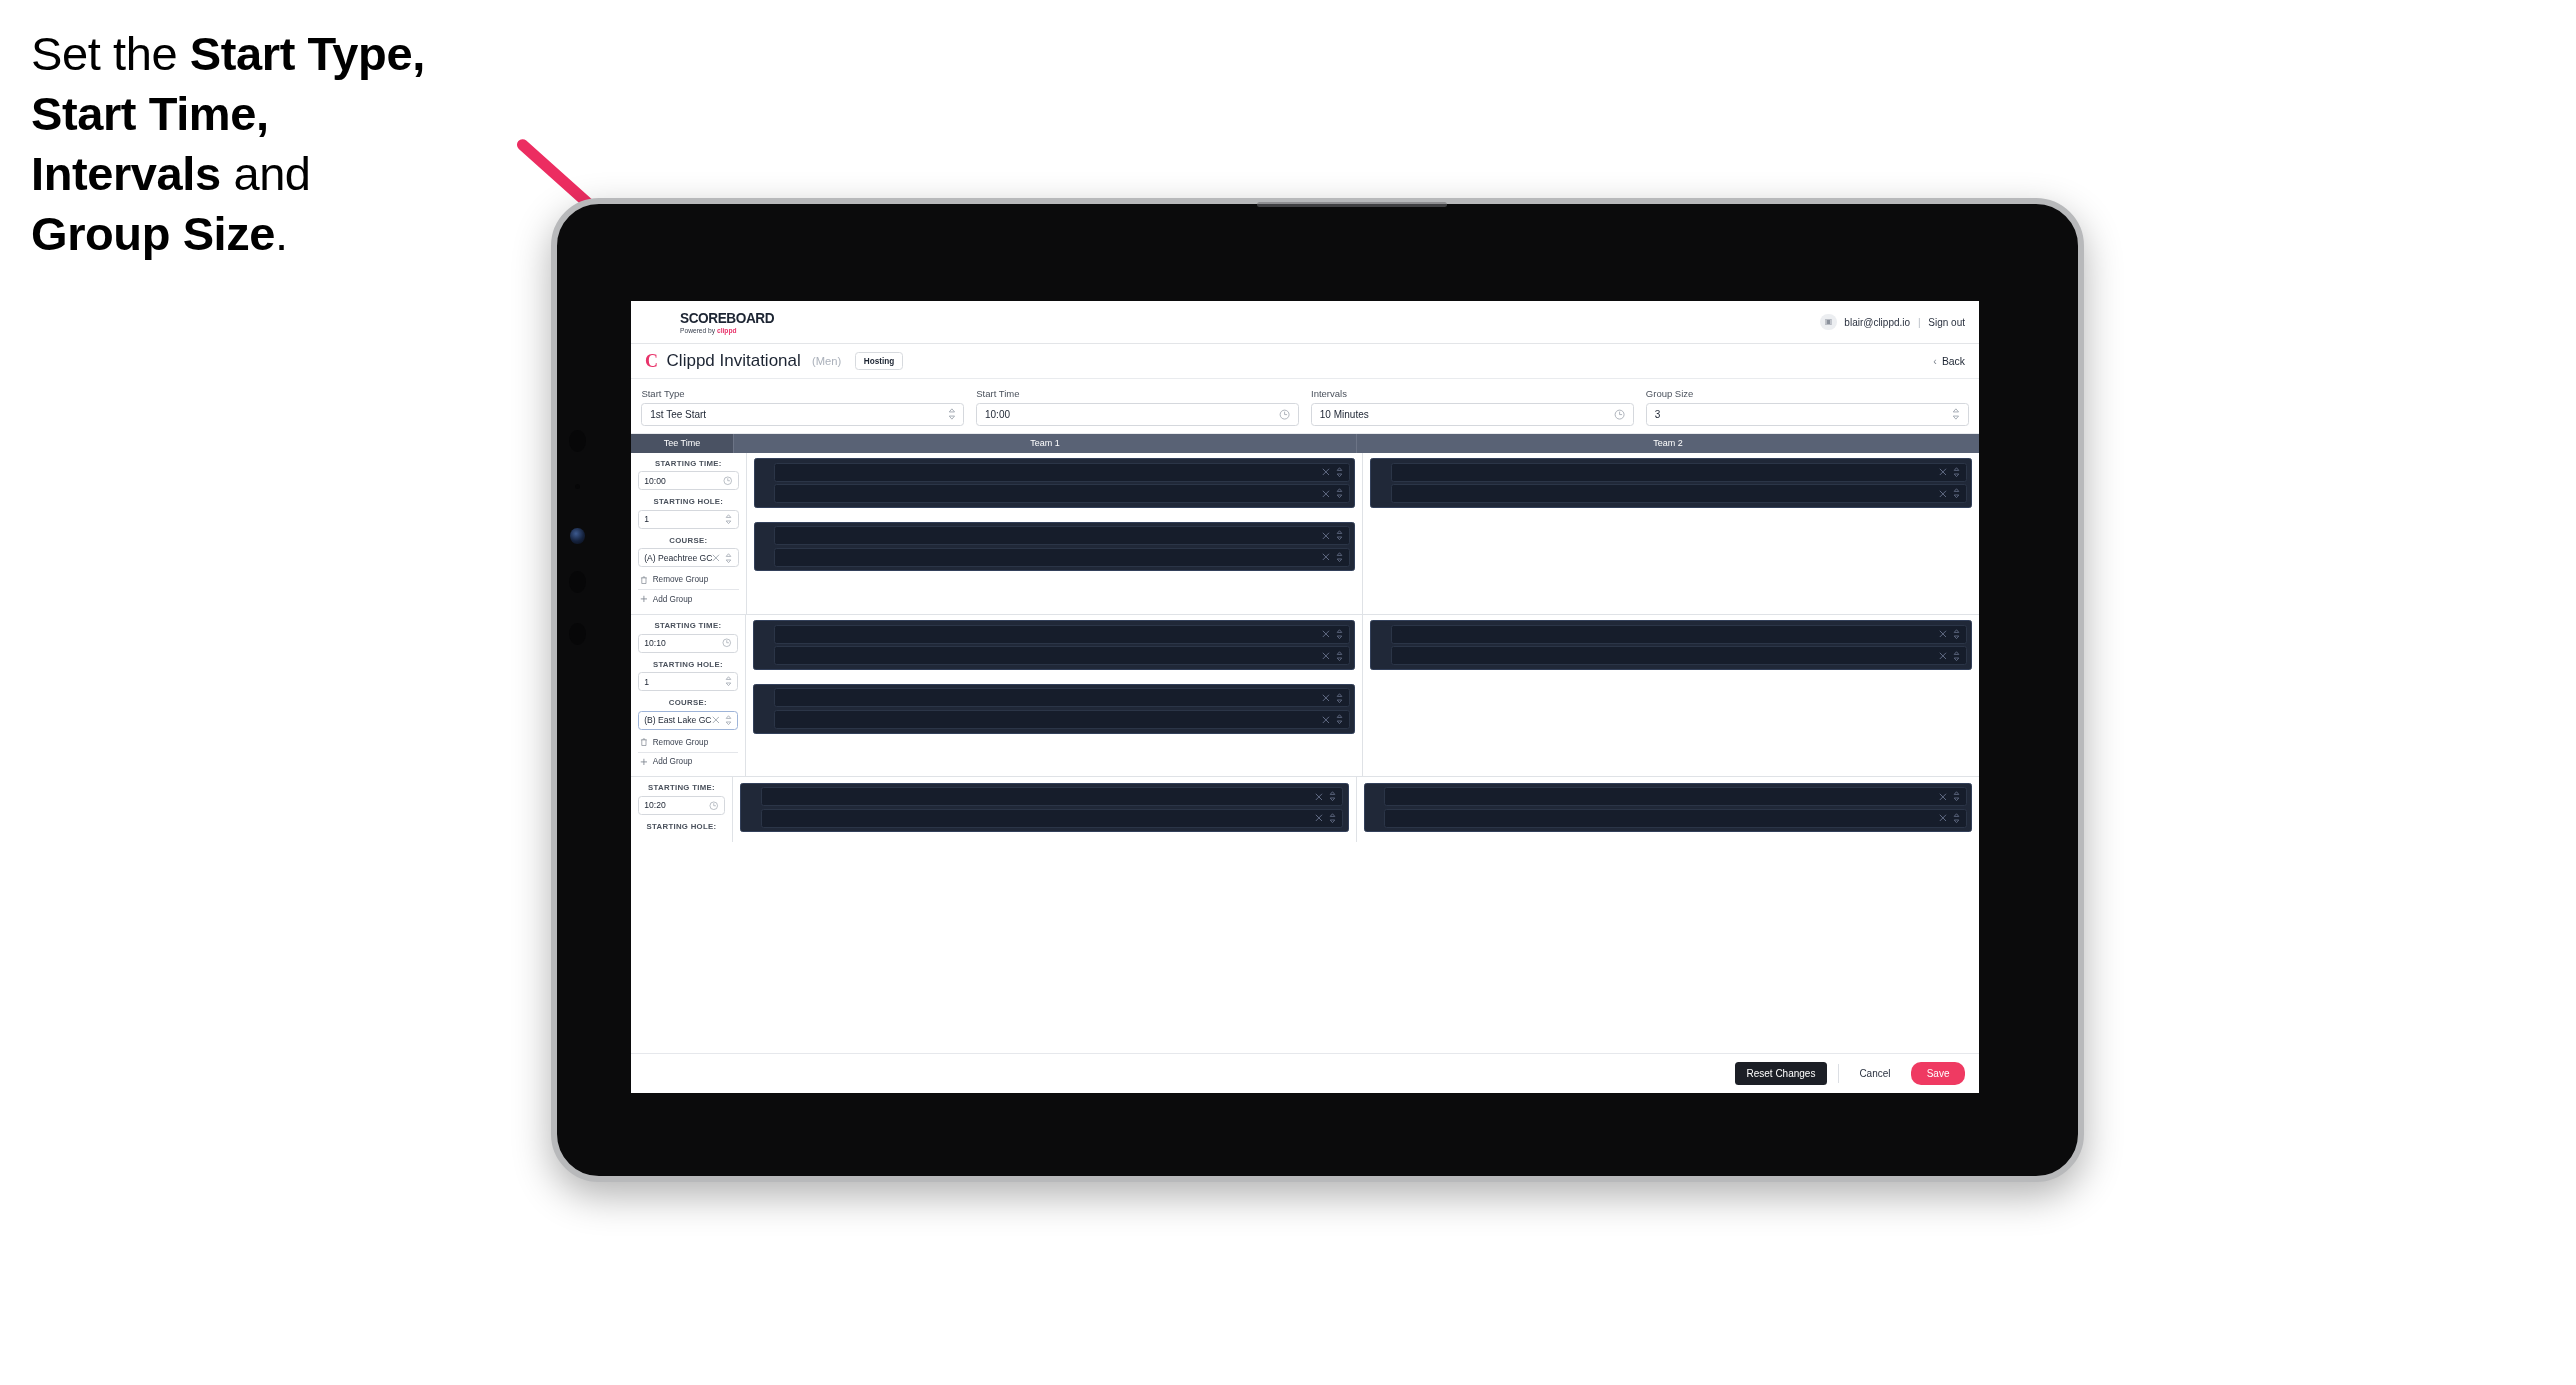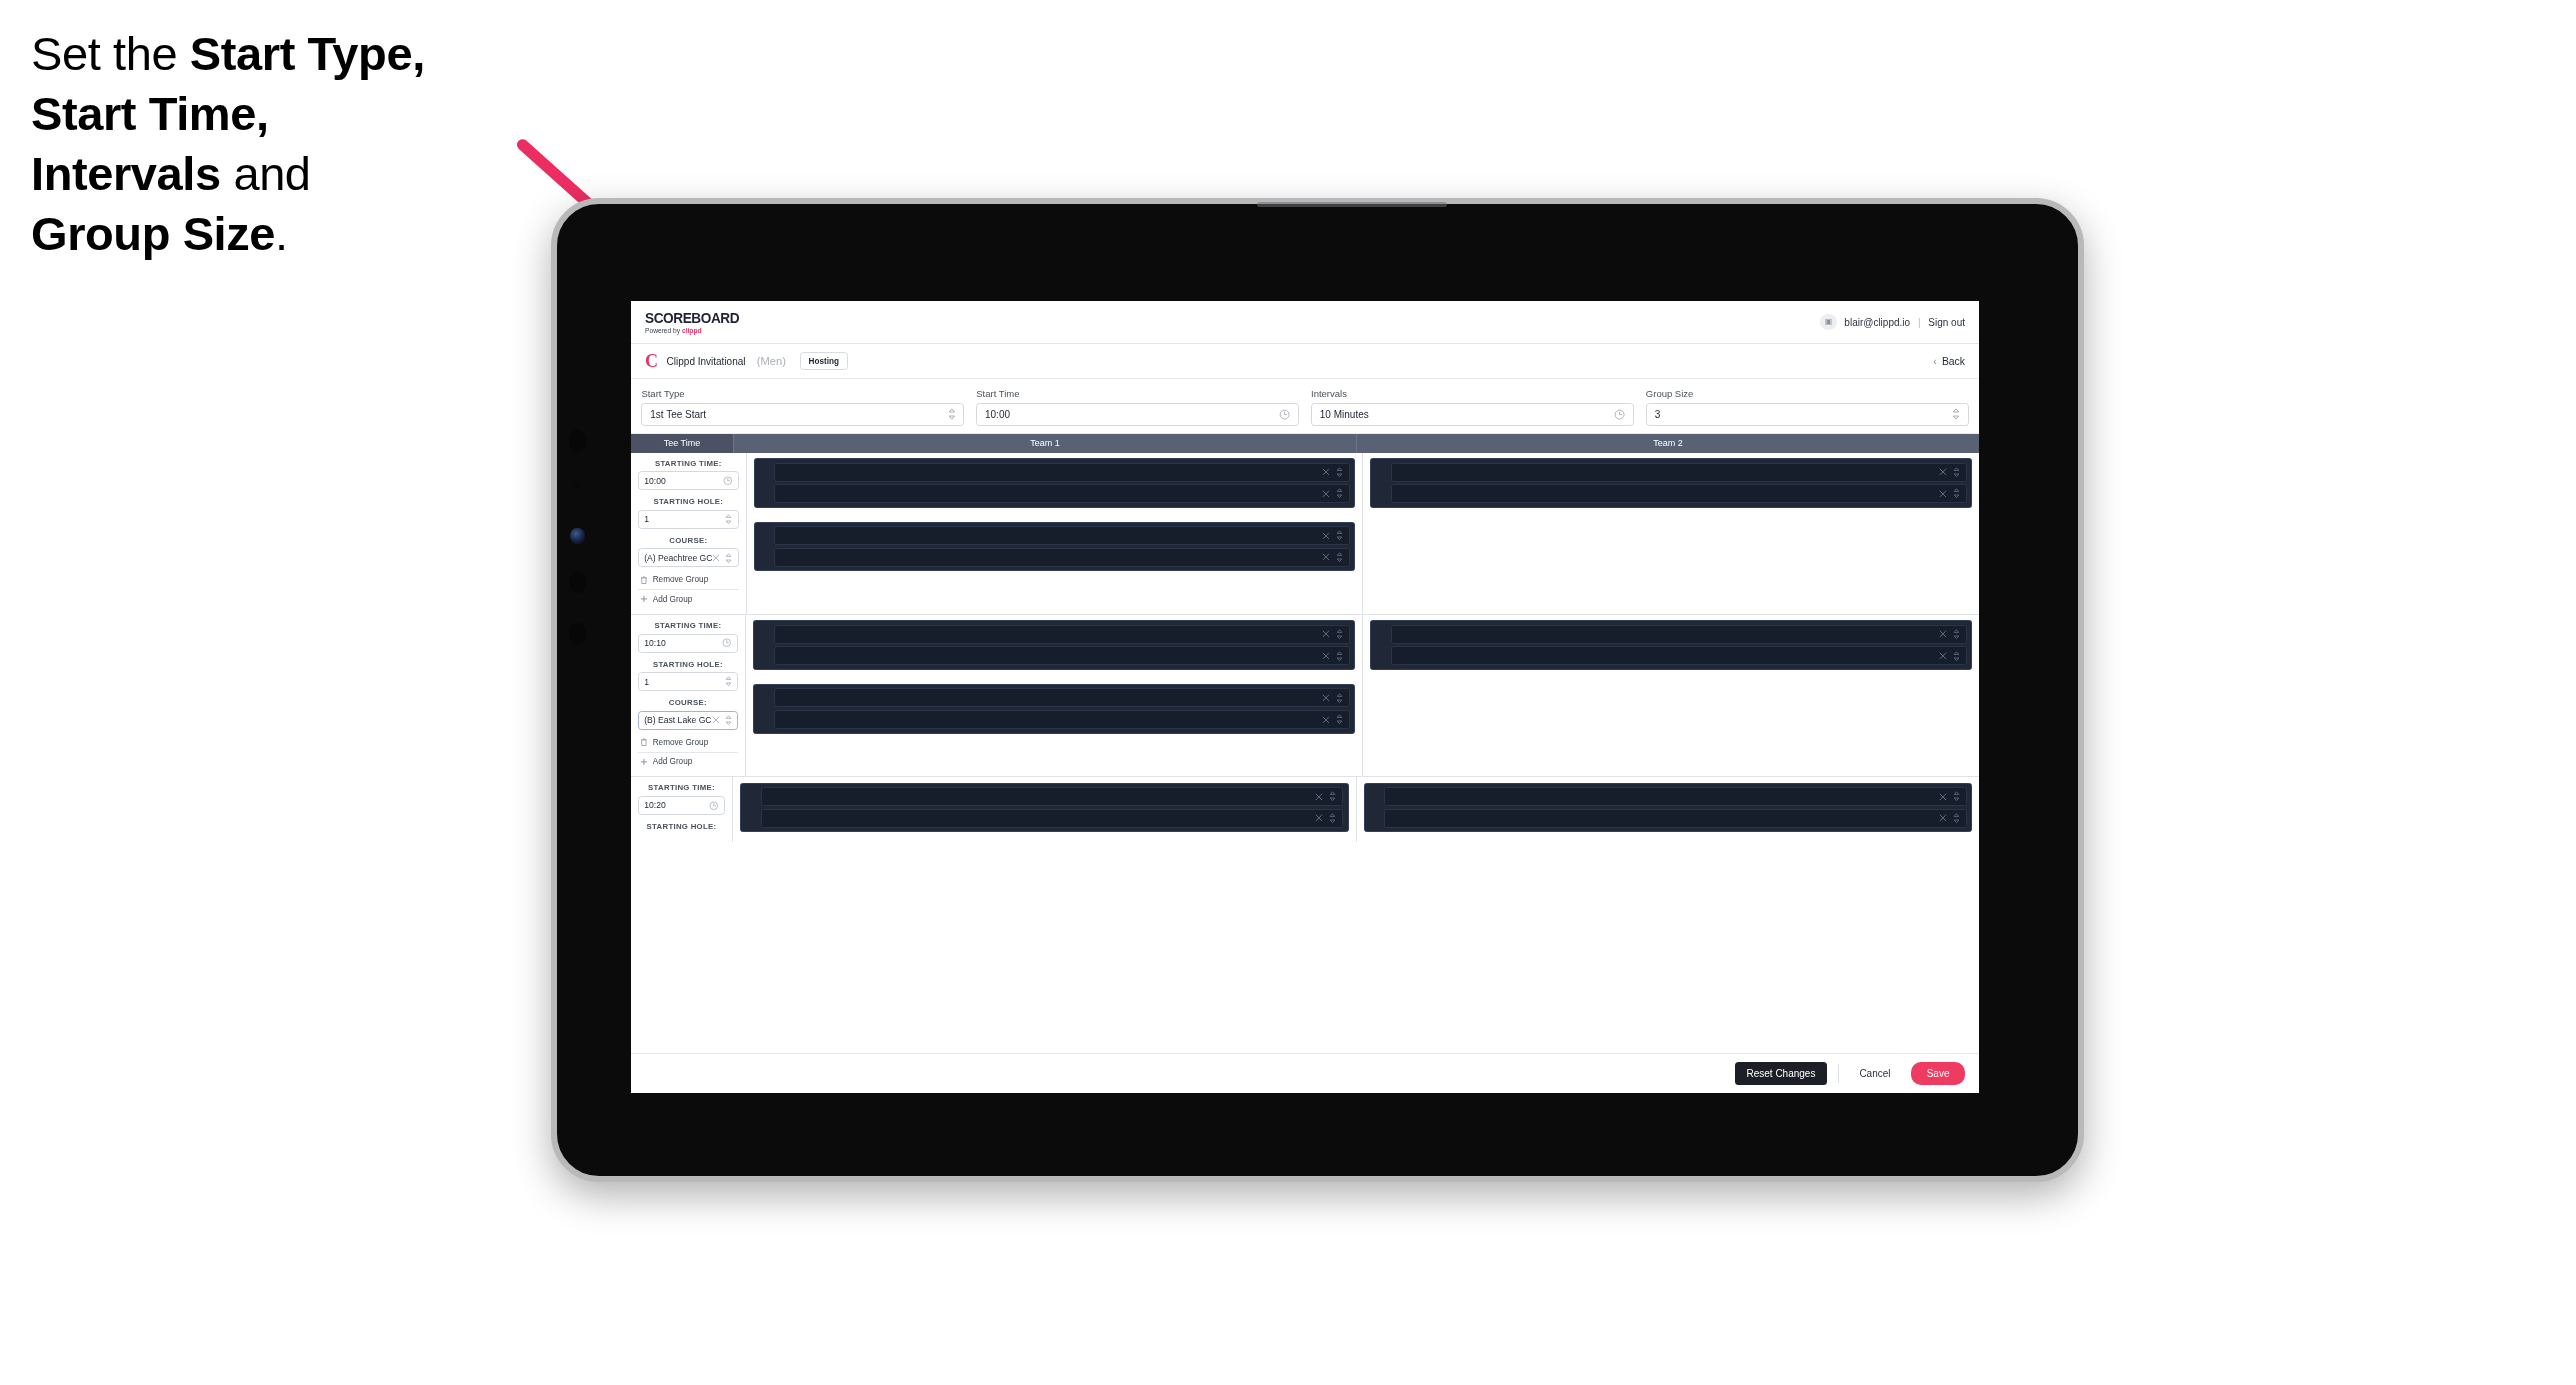--- a/index.html
+++ b/index.html
@@ -43,21 +43,21 @@
   #app {
     position: absolute; left: 631px; top: 301px;
     width: 1348px; height: 792px;
     background: #ffffff; overflow: hidden;
     display: flex; flex-direction: column;
   }
 
   
   .topbar {
     height: 43px; flex: 0 0 43px; display: flex; align-items: stretch;
-    border-bottom: 0.9px solid #e3e5e8; background: #fff; position: relative;
+    border-bottom: 0.9px solid #e3e5e8; background: #fff; position: relative; padding-left: 35px;
   }
   .brand { width: 86px; display: flex; flex-direction: column;
     justify-content: center; padding-left: 14px; }
   .brand-main { font-size: 15.5px; font-weight: 700; color: #1c2432;
     letter-spacing: -0.5px; transform: scaleX(.88); transform-origin: left center;
     line-height: 1; }
   .brand-sub { font-size: 7px; color: #3b4250; margin-top: 1.7px;
     transform: scaleX(.95); transform-origin: left center; white-space: nowrap; }
   .brand-sub .pink { color: #e8336a; font-weight: 700; }
 
@@ -78,21 +78,21 @@
   .sep { color: #b7bcc4; font-size: 10px; }
   .signout { font-size: 10px; color: #2b3240; cursor: pointer; }
 
   
   .subbar {
     height: 35px; flex: 0 0 35px; display: flex; align-items: center;
     padding: 0 14px; border-bottom: 0.9px solid #e9ebee; background: #fff; gap: 8.6px;
   }
   .cmark { font-size: 18px; font-weight: 800; color: #e8336a; line-height: 1;
     font-family: "Liberation Serif", serif; }
-  .tname { font-size: 10px; color: #1c2432; }
+  .tname { font-size: 17px; color: #1c2432; }
   .tgender { font-size: 11.2px; color: #aab0ba; margin-left: 2.6px; }
   .hostchip { border: 0.9px solid #d7dade; border-radius: 3.5px; padding: 3.5px 7.8px;
     font-size: 8.2px; color: #1c2432; font-weight: 600; margin-left: 5.2px; }
   .backbtn { margin-left: auto; display: flex; align-items: center; gap: 5.2px;
     font-size: 10.4px; color: #1c2432; cursor: pointer; }
   .backbtn .chev { color: #7e858f; font-size: 10.4px; }
 
   
   .controls { display: flex; padding: 8.6px 10.4px 7px 10.4px; gap: 12px; background: #fff; }
   .ctl { flex: 1 1 0; min-width: 0; }

